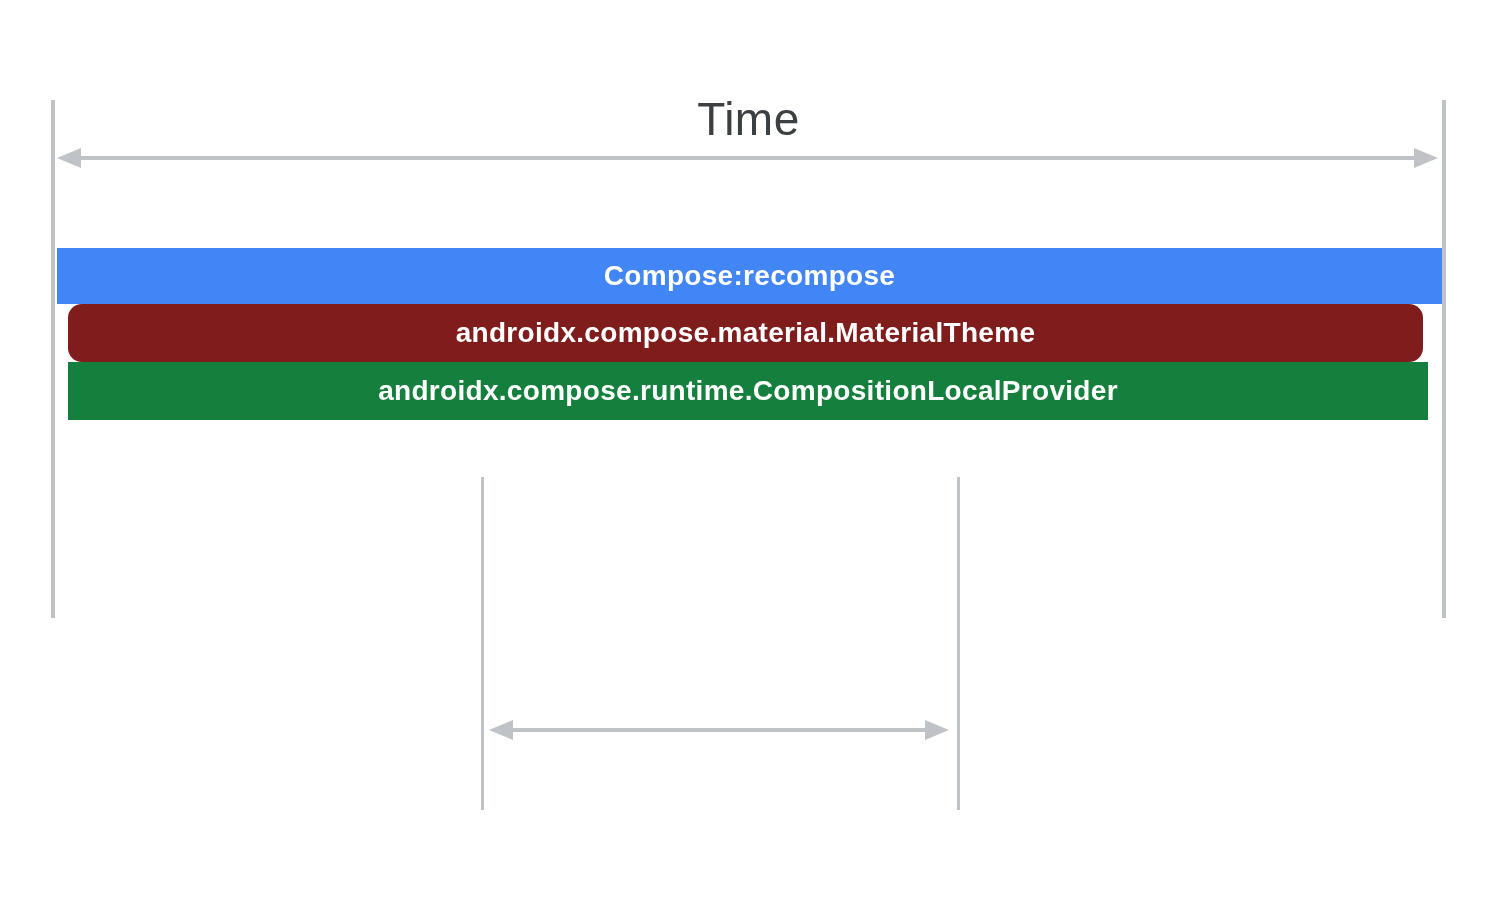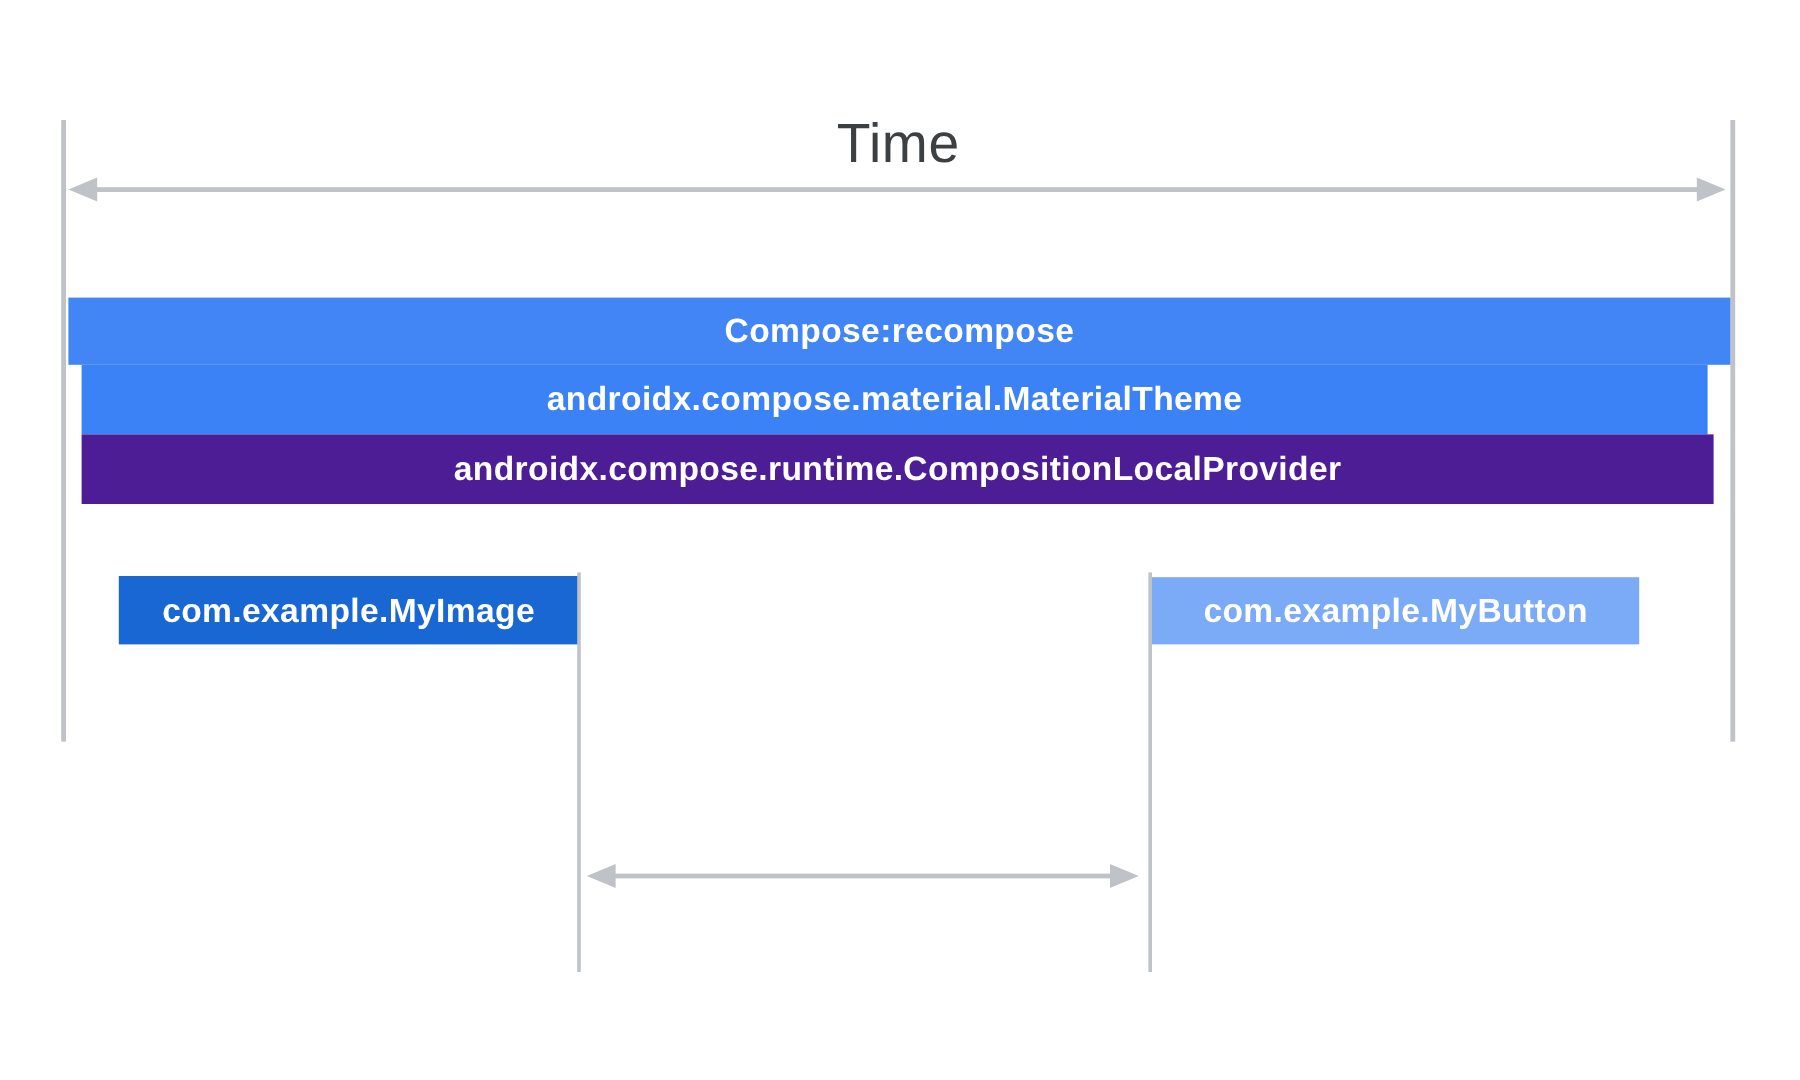--- a/index.html
+++ b/index.html
@@ -97,36 +97,30 @@
   <div id="time-arrow" class="h-arrow">
     <span class="shaft"></span>
     <span class="head head-left"></span>
     <span class="head head-right"></span>
   </div>
 
   <div id="bar-recompose" class="bar" style="background-color: rgb(66, 133, 244);">
     <span>Compose:recompose</span>
   </div>
 
-  <div id="bar-material" class="bar" style="background-color: #3b82f6;">
+  <div id="bar-material" class="bar" style="background-color: #7f1d1d; border-radius: 14px;">
     <span>androidx.compose.material.MaterialTheme</span>
   </div>
 
-  <div id="bar-provider" class="bar" style="background-color: #4c1d95;">
+  <div id="bar-provider" class="bar" style="background-color: #15803d;">
     <span>androidx.compose.runtime.CompositionLocalProvider</span>
   </div>
 
 
-  <div id="bar-myimage" class="bar" style="background-color: rgb(25, 103, 210);">
-    <span>com.example.MyImage</span>
-  </div>
 
-  <div id="bar-mybutton" class="bar" style="background-color: rgb(123, 170, 247);">
-    <span>com.example.MyButton</span>
-  </div>
 
   <div id="untraced-guide-left" class="v-line"></div>
   <div id="untraced-guide-right" class="v-line"></div>
 
   <div id="untraced-arrow" class="h-arrow">
     <span class="shaft"></span>
     <span class="head head-left"></span>
     <span class="head head-right"></span>
   </div>
 

